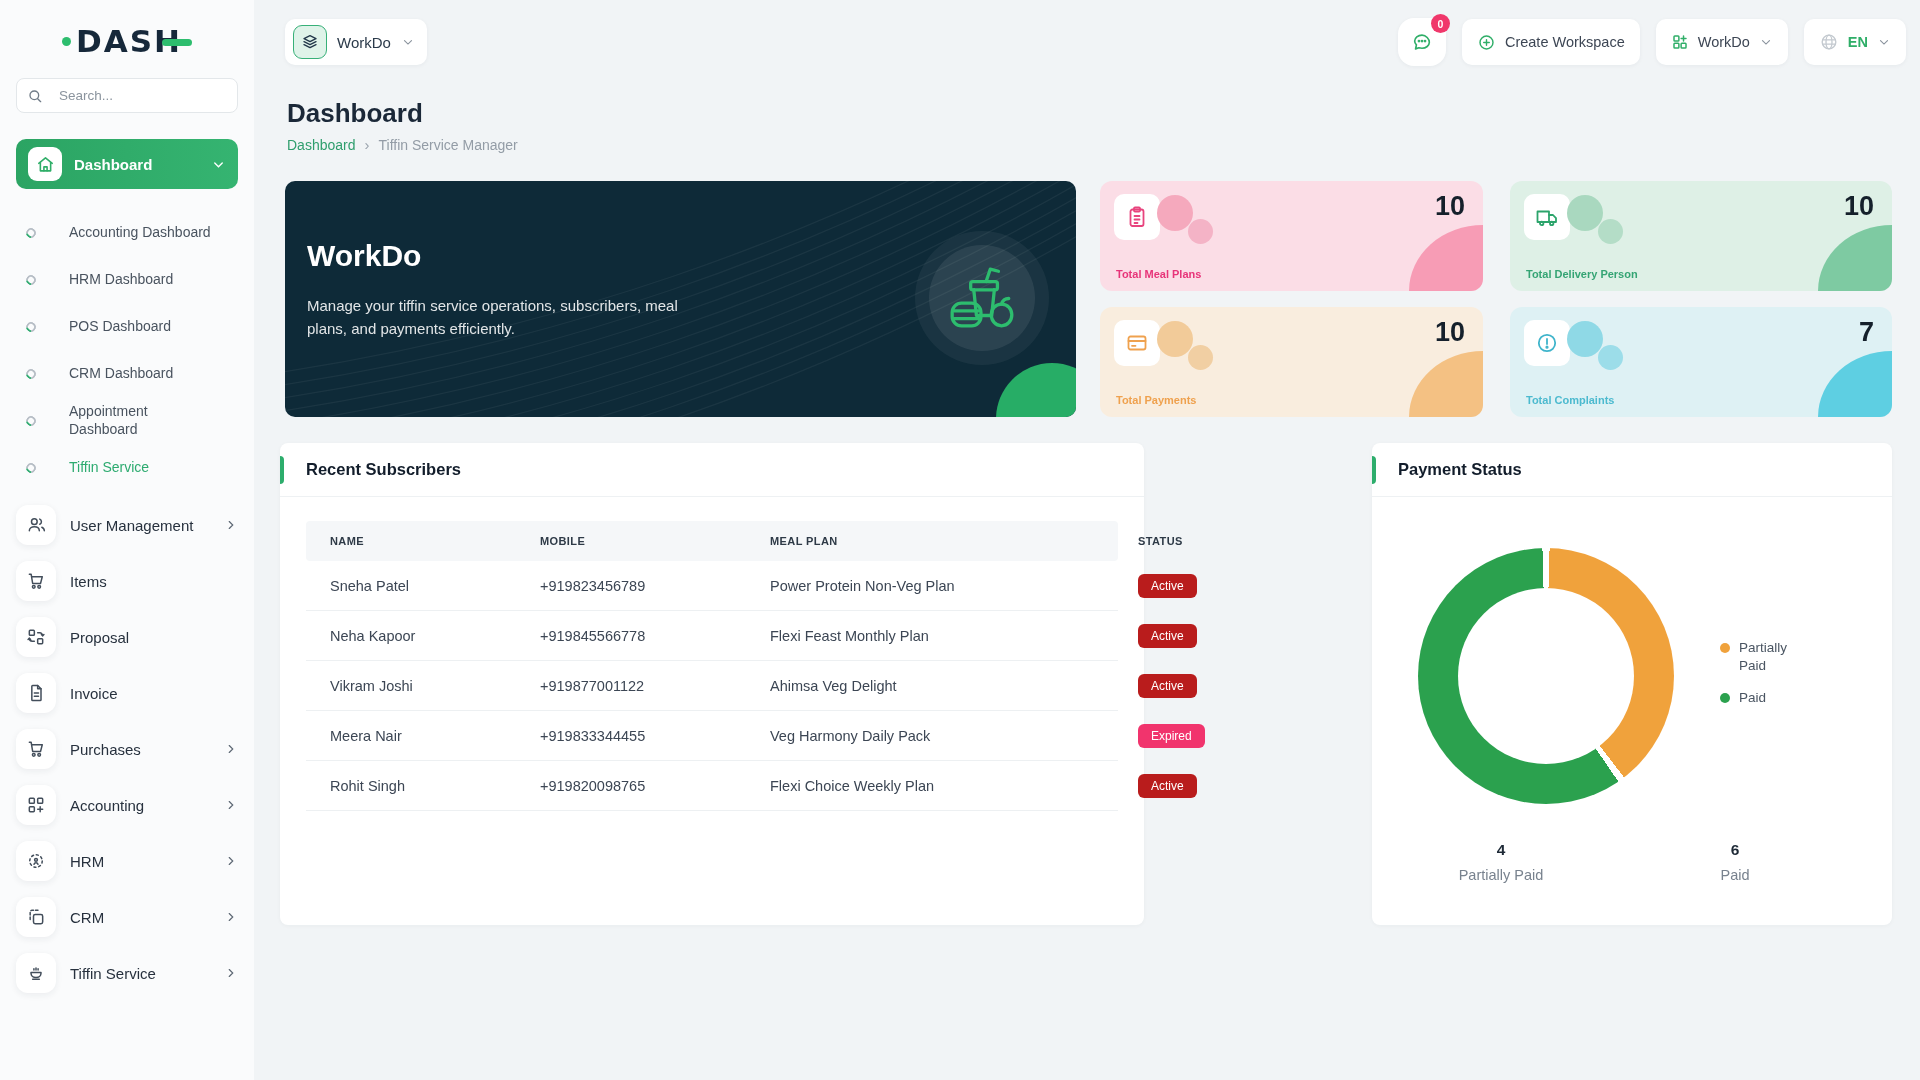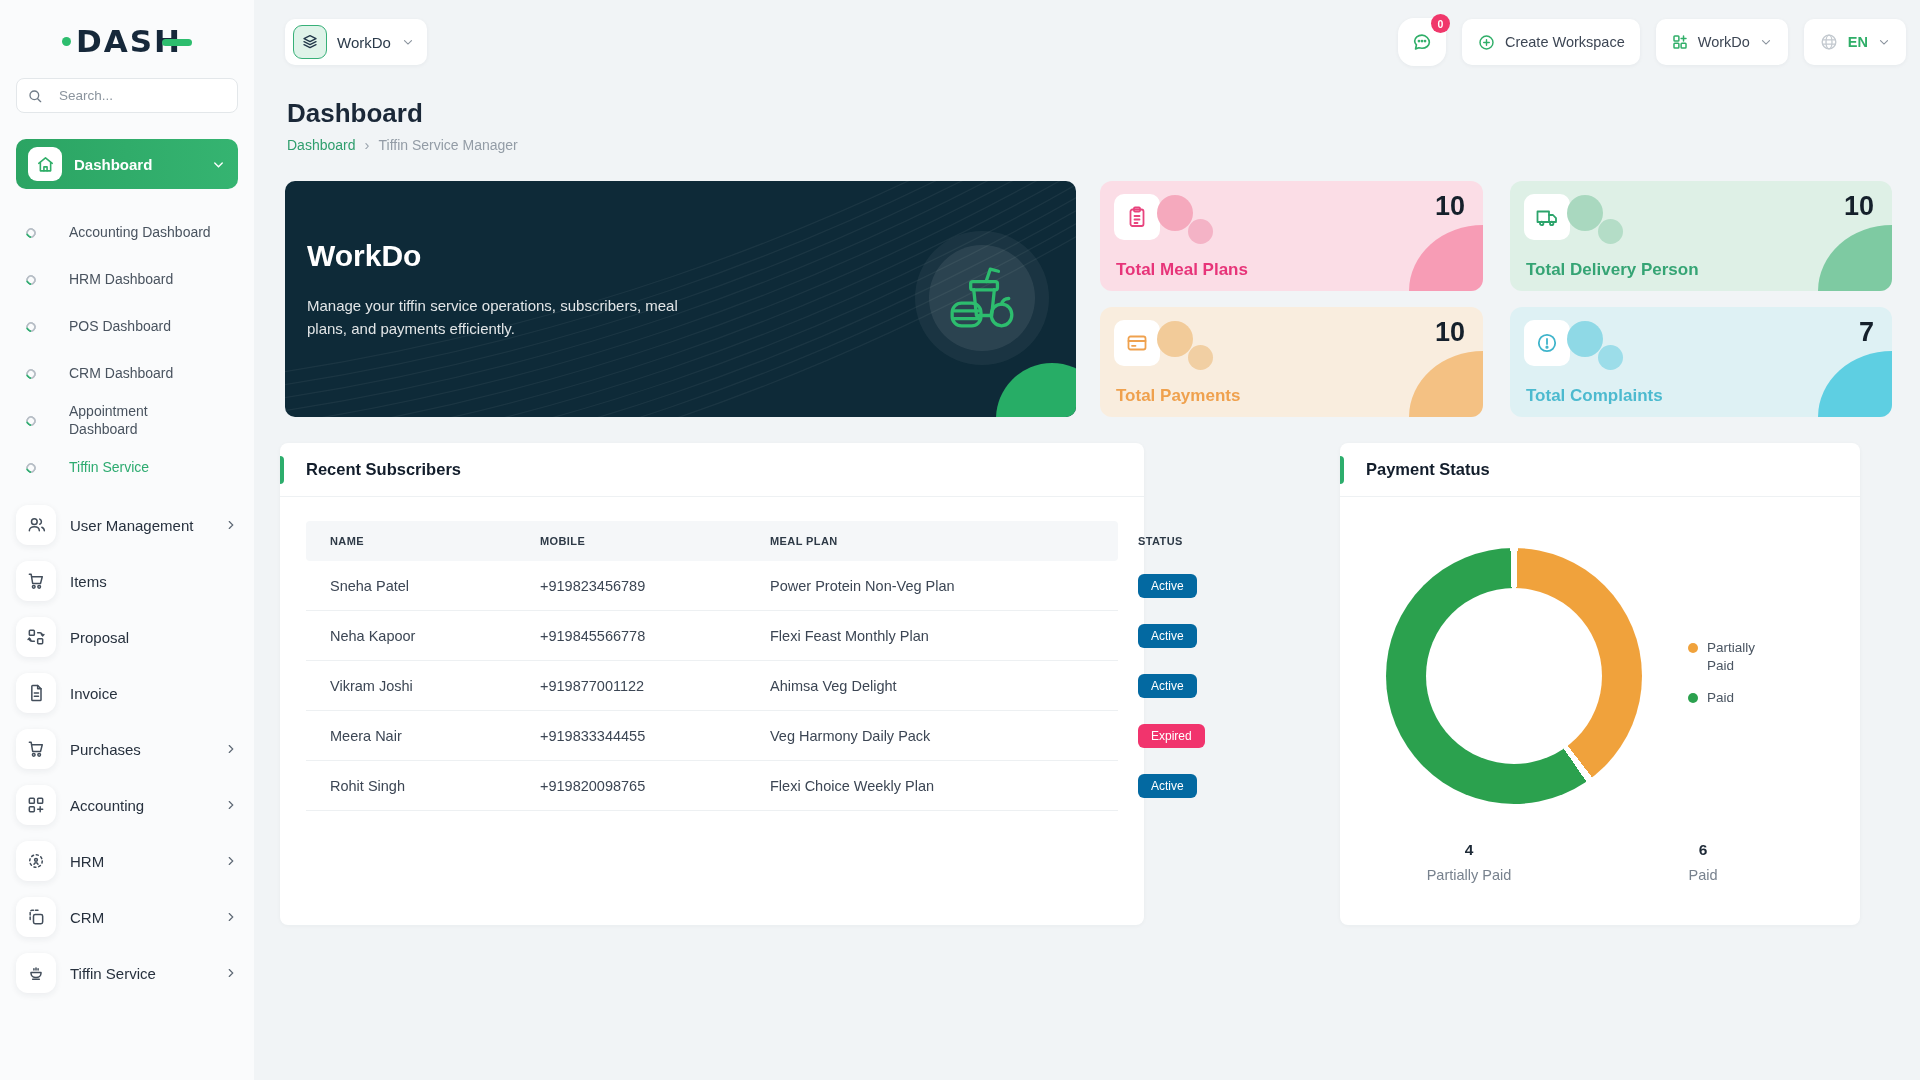--- a/index.html
+++ b/index.html
@@ -62,42 +62,42 @@
   .hero-food-inner { width:106px; height:106px; border-radius:50%; background:rgba(255,255,255,.08); display:flex; align-items:center; justify-content:center; }
   .hero-corner { position:absolute; right:-32px; bottom:-58px; width:112px; height:112px; border-radius:50%; background:#27ad66; }
 
   
   .stats { position:absolute; left:1100px; top:181px; width:792px; display:grid; grid-template-columns:383px 382px; grid-auto-rows:110px; column-gap:27px; row-gap:16px; }
   .stat-card { position:relative; border-radius:12px; overflow:hidden; cursor:default; }
   .stat-ic { position:absolute; left:14px; top:13px; width:46px; height:46px; background:#fff; border-radius:10px; display:flex; align-items:center; justify-content:center; }
   .stat-c1 { position:absolute; left:57px; top:14px; width:36px; height:36px; border-radius:50%; }
   .stat-c2 { position:absolute; left:88px; top:38px; width:25px; height:25px; border-radius:50%; }
   .stat-val { position:absolute; right:18px; top:10px; font-size:27px; font-weight:700; color:#15202b; }
-  .stat-lbl { position:absolute; left:16px; bottom:11px; font-size:17px; font-weight:700; }
+  .stat-lbl { position:absolute; left:16px; bottom:11px; font-size:11px; font-weight:700; }
   .stat-corner { position:absolute; right:0; bottom:0; width:74px; height:66px; border-top-left-radius:100%; }
   .t-pink  { background:#fbdde6; } .t-pink .stat-ic { color:#e8447e; } .t-pink .stat-c1 { background:#f5a9bd; } .t-pink .stat-c2 { background:#f4b3c6; } .t-pink .stat-lbl { color:#e73479; } .t-pink .stat-corner { background:#f79cb5; }
   .t-green { background:#def0e6; } .t-green .stat-ic { color:#2ca46b; } .t-green .stat-c1 { background:#a9d8bf; } .t-green .stat-c2 { background:#b4ddc7; } .t-green .stat-lbl { color:#35a474; } .t-green .stat-corner { background:#7ecaa2; }
   .t-orange{ background:#f9edde; } .t-orange .stat-ic { color:#efa14e; } .t-orange .stat-c1 { background:#f2cb99; } .t-orange .stat-c2 { background:#f1cfa3; } .t-orange .stat-lbl { color:#efa14e; } .t-orange .stat-corner { background:#f4c183; }
   .t-cyan  { background:#def1f4; } .t-cyan .stat-ic { color:#3fb4cb; } .t-cyan .stat-c1 { background:#8fd9e6; } .t-cyan .stat-c2 { background:#9cdde9; } .t-cyan .stat-lbl { color:#4cbacf; } .t-cyan .stat-corner { background:#5ecfe2; }
 
   
   .panel { position:absolute; top:443px; background:#fff; border-radius:8px; box-shadow:0 1px 4px rgba(25,39,57,.04); }
   .panel-subs { left:280px; width:864px; height:482px; }
-  .panel-pay { left:1340px; width:520px; height:482px; }
+  .panel-pay { left:1372px; width:520px; height:482px; }
   .panel-head { position:relative; height:54px; border-bottom:1px solid #eef1f3; display:flex; align-items:center; padding-left:26px; }
   .accent-bar { position:absolute; left:0; top:13px; width:4px; height:28px; border-radius:0 4px 4px 0; background:#2dad6c; }
   .panel-title { font-size:16.5px; font-weight:700; color:#121d2b; }
 
   .table-wrap { padding:24px 26px 0; }
   .tbl-header { display:grid; grid-template-columns:210px 230px 368px 1fr; background:#f5f7f9; border-radius:4px; height:40px; align-items:center; }
   .tbl-header > div { padding-left:24px; font-size:11px; font-weight:700; letter-spacing:.4px; color:#2e3a47; }
   .tbl-row { display:grid; grid-template-columns:210px 230px 368px 1fr; height:50px; align-items:center; border-bottom:1px solid #edf0f2; }
   .tbl-row > div { padding-left:24px; font-size:14.5px; color:#3c4654; }
   .pill { display:inline-block; padding:5px 13px; border-radius:6px; font-size:12px; font-weight:500; color:#fff; }
-  .pill-active { background:#0369a1; }
+  .pill-active { background:#b91c1c; }
   .pill-expired { background:#f1346d; }
 
   
   .donut { position:absolute; left:46px; top:105px; width:256px; height:256px; border-radius:50%; }
   .donut-hole { position:absolute; inset:40px; border-radius:50%; background:#fff; }
   .legend { position:absolute; left:348px; top:196px; display:flex; flex-direction:column; gap:14px; }
   .legend-item { display:flex; align-items:flex-start; gap:9px; }
   .legend-dot { width:10px; height:10px; border-radius:50%; margin-top:4px; flex:none; }
   .legend-item .lbl { font-size:13.5px; color:#4a5562; max-width:62px; line-height:1.35; }
   .pay-summary-item { position:absolute; top:398px; width:140px; text-align:center; }

